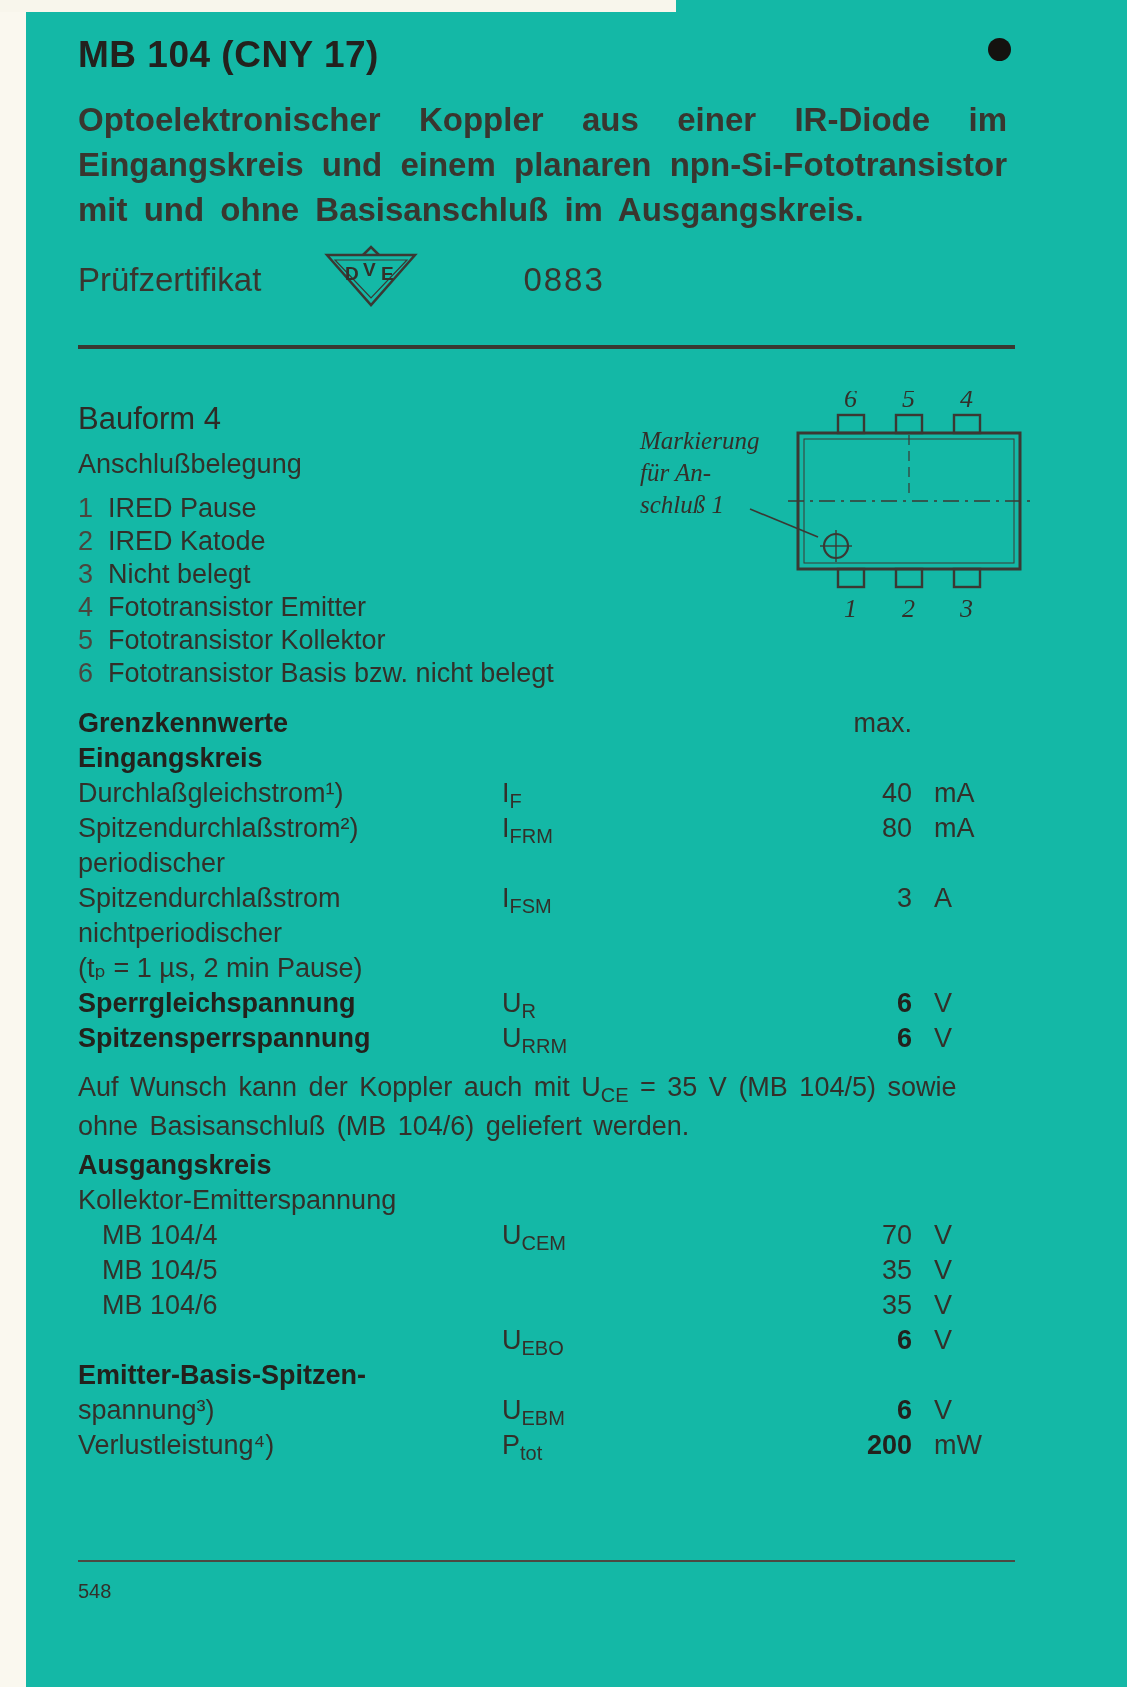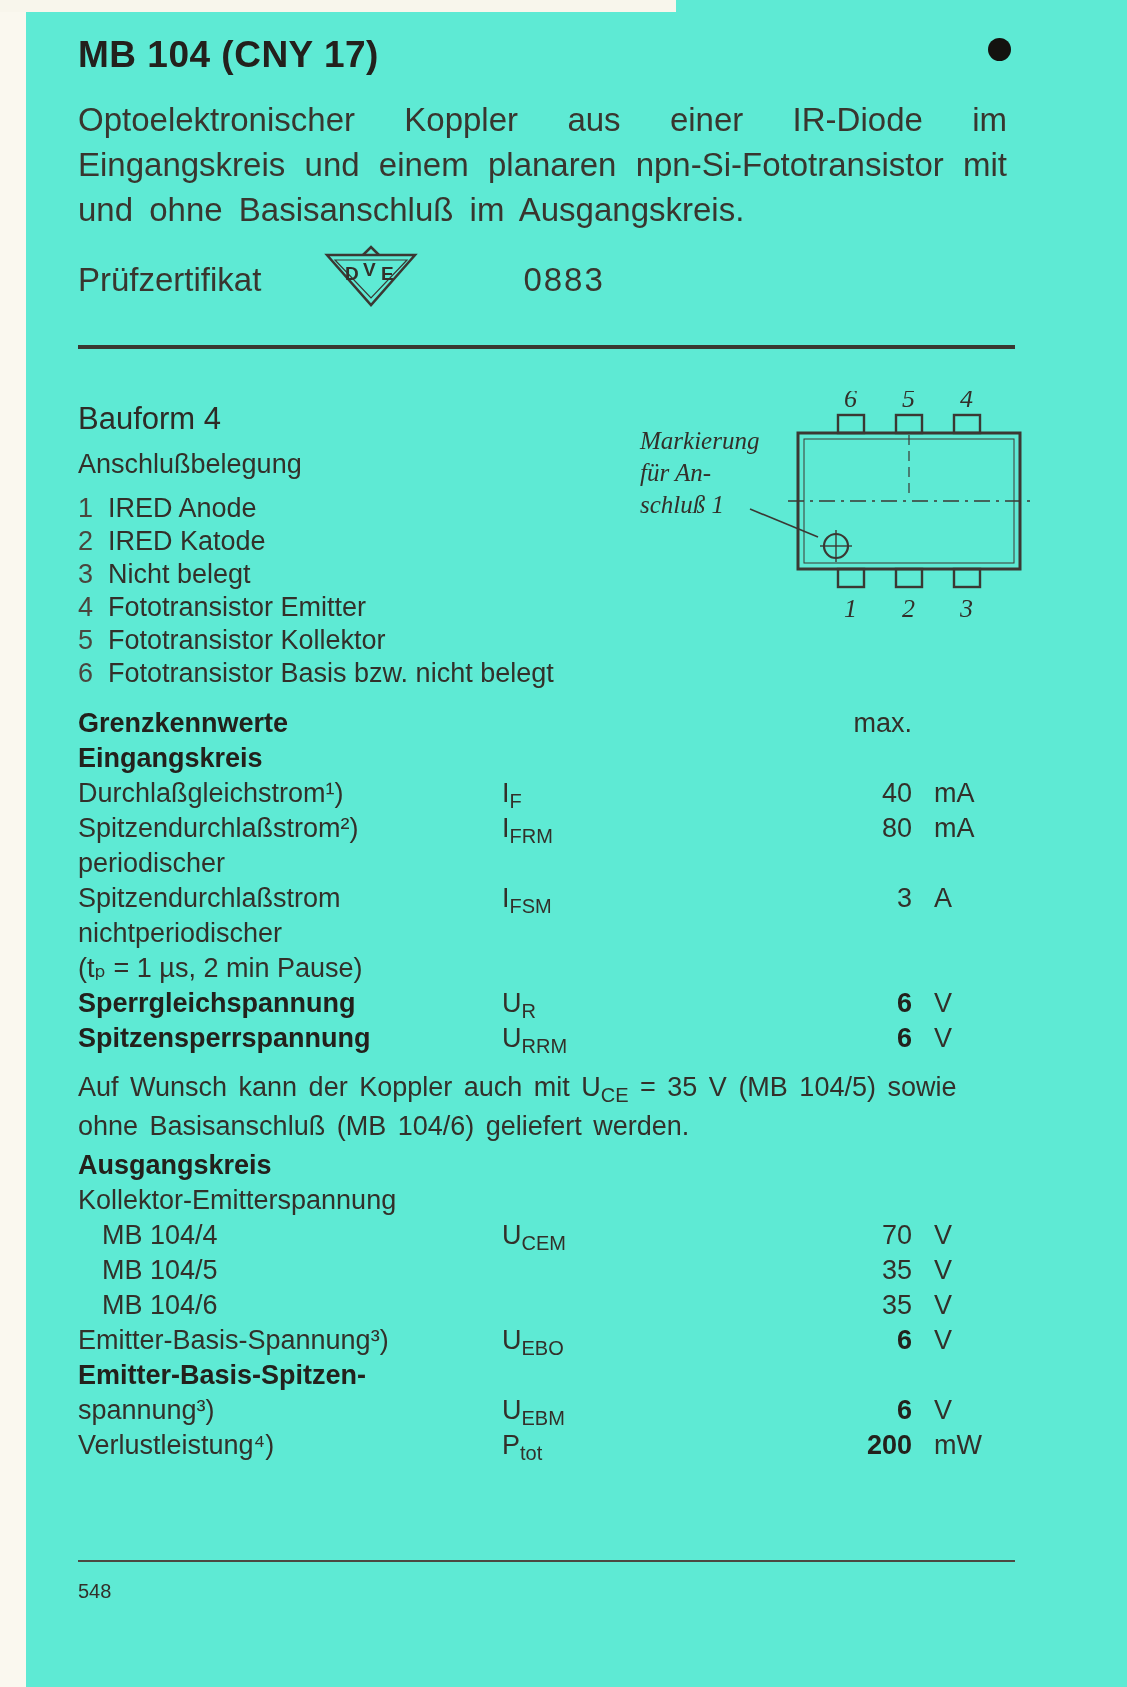--- a/index.html
+++ b/index.html
@@ -1,20 +1,20 @@
 <!DOCTYPE html>
 <html><head>
 <meta charset="utf-8">
 <style>
   html,body { margin:0; padding:0; background:#d8d4c8; }
   .page {
     position:relative;
     width:1127px; height:1687px;
     margin:0 auto;
-    background:#5eead4;
+    background:#14b8a6;
     font-family:"Liberation Sans","DejaVu Sans",sans-serif;
     color:#2b2925;
     overflow:hidden;
   }
   .edge-left {
     position:absolute; left:0; top:0; width:26px; height:100%;
     background:#faf8ef;
   }
   .edge-top {
     position:absolute; left:0; top:0; width:60%; height:12px;
@@ -26,20 +26,21 @@
   .corner-dot {
     position:absolute; left:910px; top:4px;
     width:23px; height:23px; border-radius:50%; background:#14120f;
   }
 
   .intro {
     margin:22px 8px 0 0;
     font-size:33px; line-height:1.36;
     word-spacing:7px; text-align:justify;
     color:#39362f;
+    font-weight:bold;
   }
   .cert-row { display:flex; align-items:center; margin-top:10px; font-size:33px; color:#39362f; }
   .vde-logo { margin-left:62px; }
   .cert-num { margin-left:104px; letter-spacing:2px; }
 
   .rule { border:none; border-top:4px solid #3a3831; margin:28px 0 0 0; }
 
   .bauform-h { margin-top:52px; font-size:31px; font-weight:500; color:#2e2b26; }
   .pinout-h  { margin-top:28px; font-size:27px; color:#33302a; }
 
@@ -115,21 +116,21 @@
     <hr class="rule">
 
     <div class="bauform-h">Bauform 4</div>
 
     <div class="pin-flex">
       <div class="pin-list">
         <div class="pinout-h" style="margin-top:0;">Anschlußbelegung</div>
         <div style="height:12px;"></div>
         <div class="pin-line">
           <span class="pin-num">1</span>
-          <span class="pin-label">IRED Anode</span>
+          <span class="pin-label">IRED Pause</span>
         </div>
         <div class="pin-line">
           <span class="pin-num">2</span>
           <span class="pin-label">IRED Katode</span>
         </div>
         <div class="pin-line">
           <span class="pin-num">3</span>
           <span class="pin-label">Nicht belegt</span>
         </div>
         <div class="pin-line">
@@ -267,21 +268,20 @@
       </div>
 
       <div class="row">
         <span class="label indent">MB 104/6</span>
         <span class="sym"></span>
         <span class="value">35</span>
         <span class="unit">V</span>
       </div>
 
       <div class="row">
-        <span class="label">Emitter-Basis-Spannung³)</span>
         <span class="sym"><span>U</span><sub>EBO</sub></span>
         <span class="value b">6</span>
         <span class="unit">V</span>
       </div>
 
       <div class="row">
         <span class="label b">Emitter-Basis-Spitzen-</span>
       </div>
 
       <div class="row">

